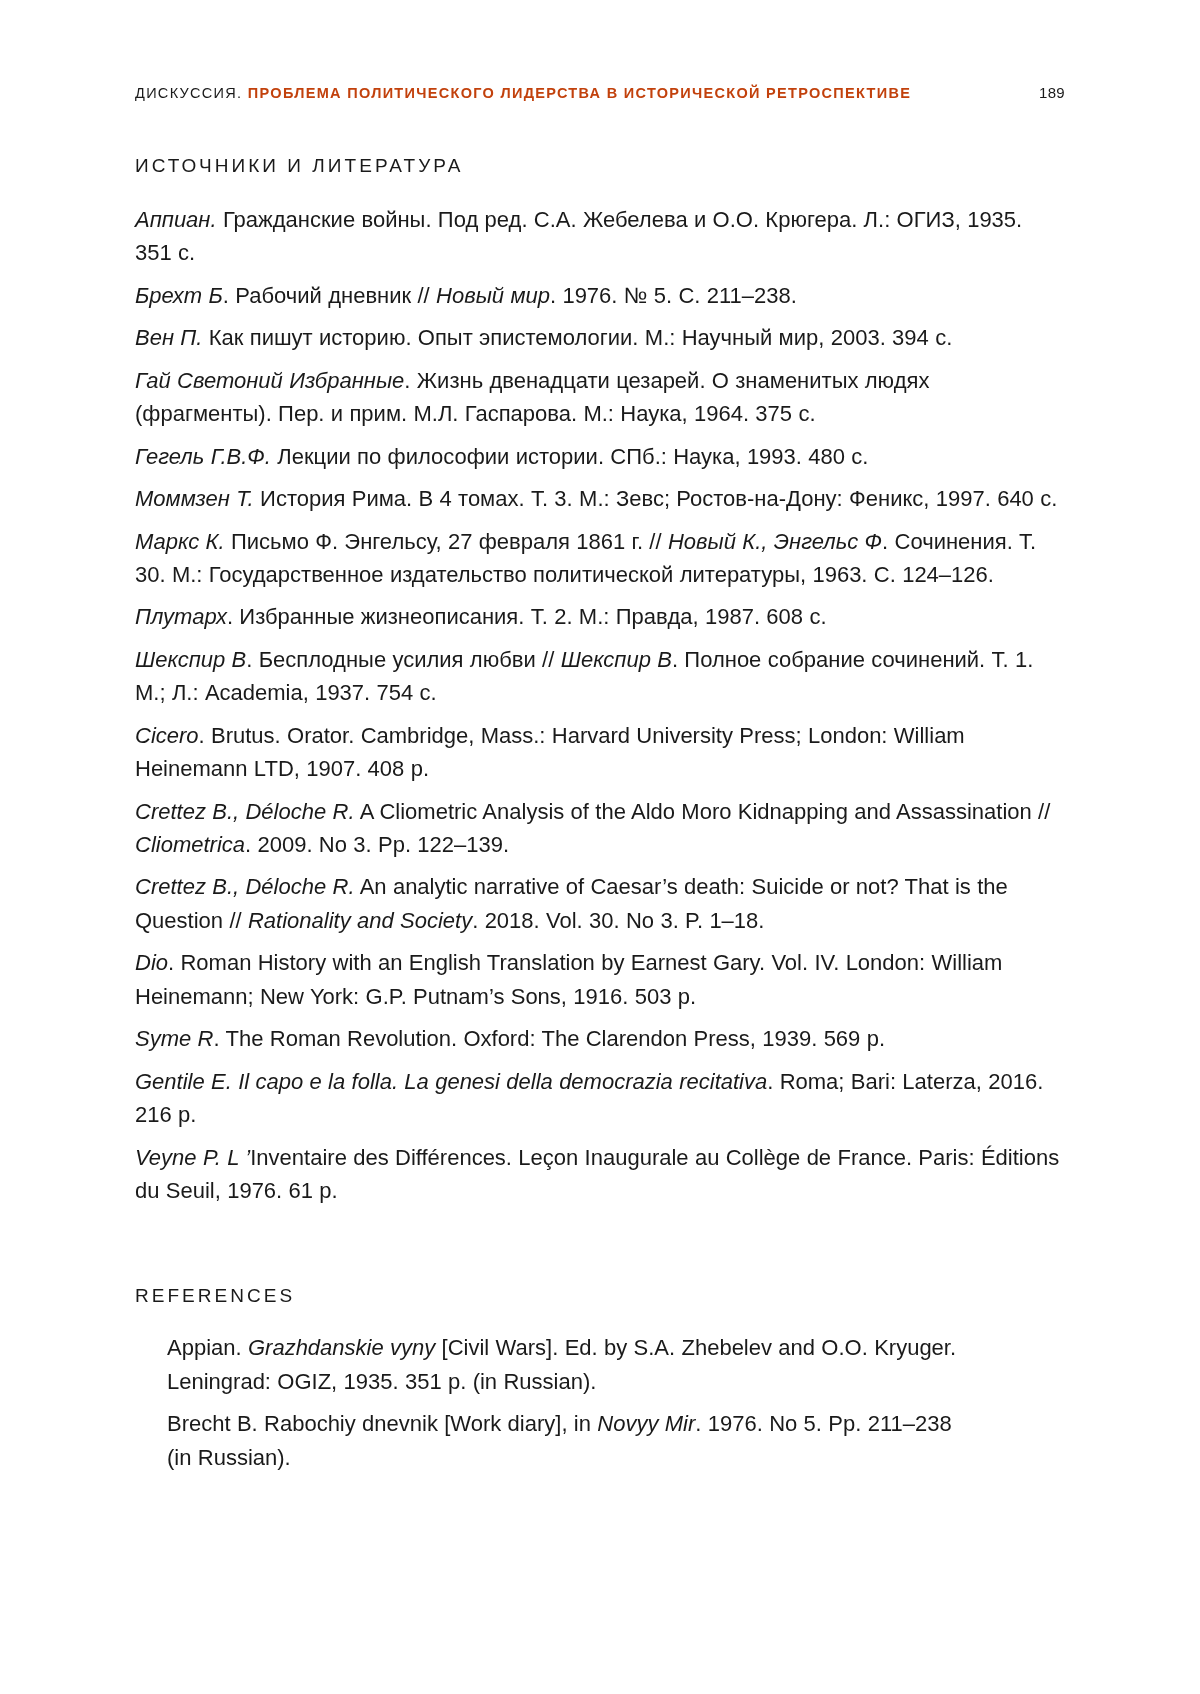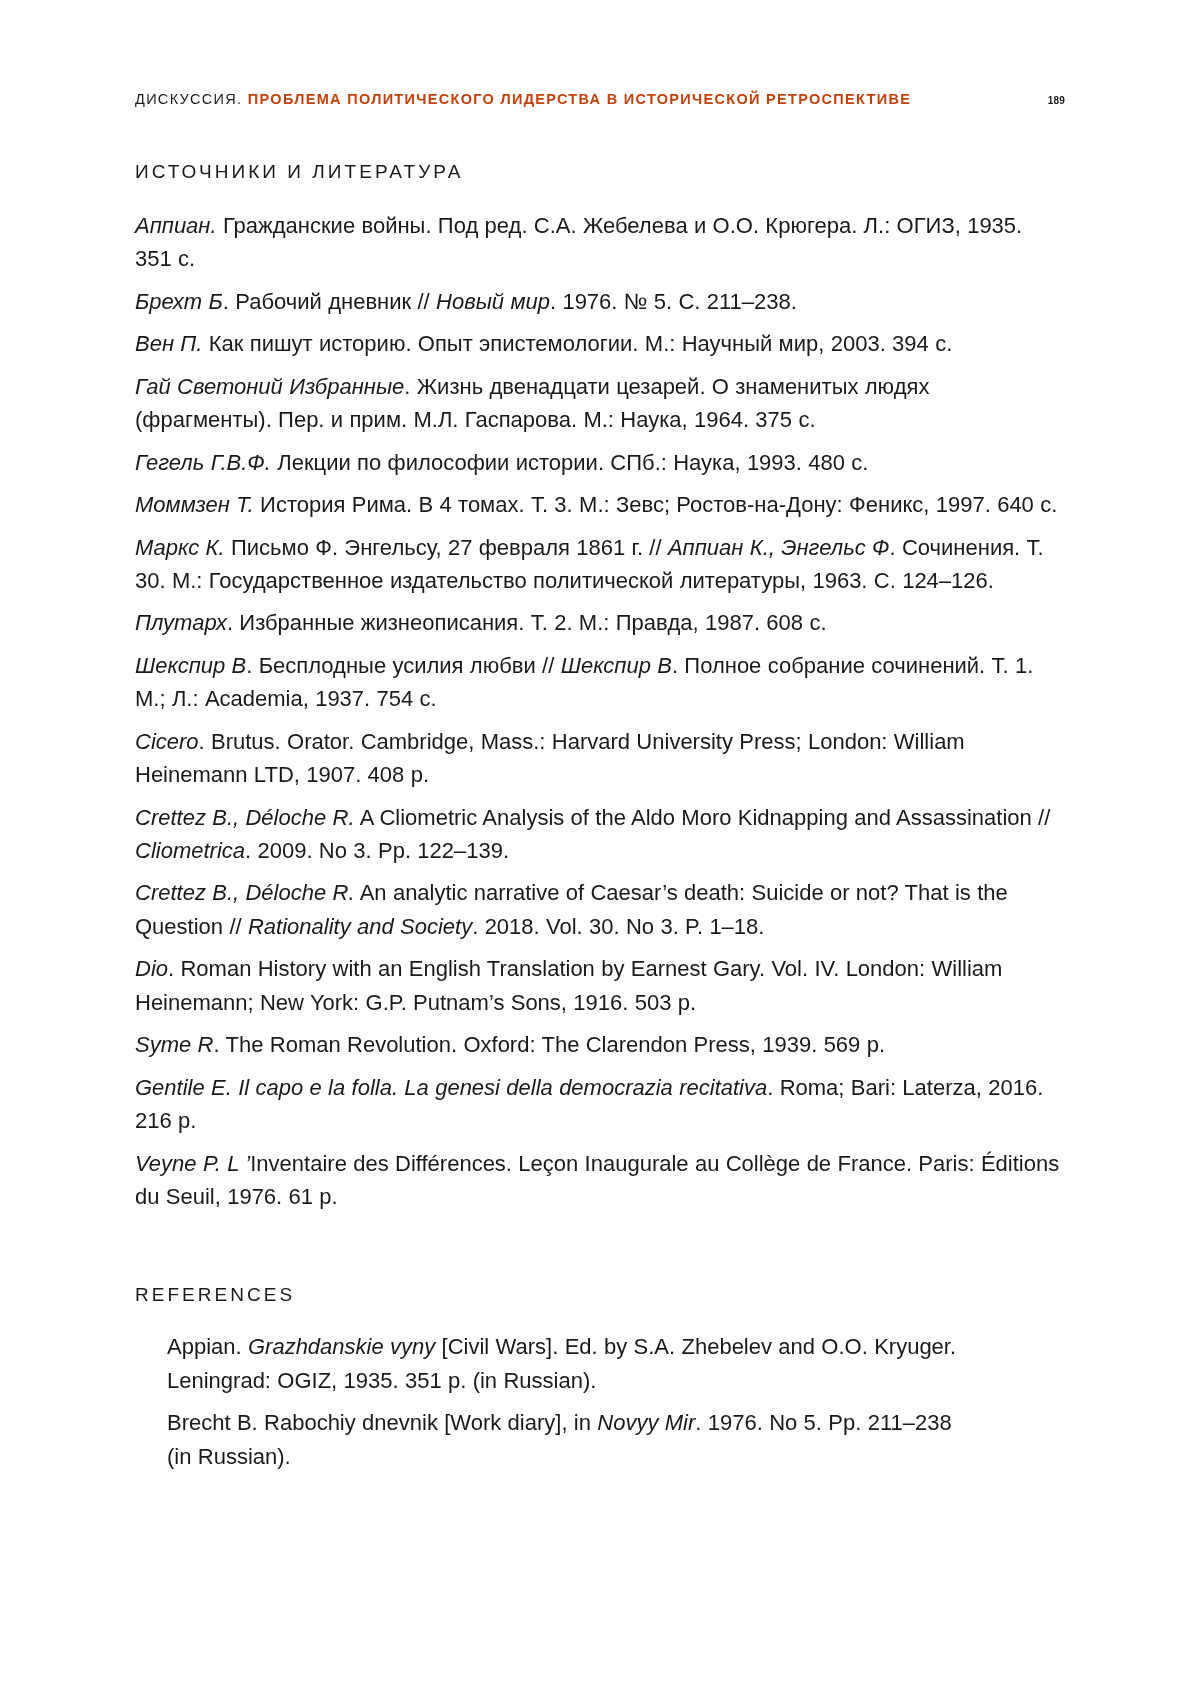--- a/index.html
+++ b/index.html
@@ -18,21 +18,21 @@
     position: relative;
     width: 1200px;
     height: 1694px;
     box-sizing: border-box;
     padding: 0;
     overflow: hidden;
   }
   .content {
     position: absolute;
     left: 135px;
-    top: 91px;
+    top: 84px;
     width: 930px;
   }
   .running-head {
     display: flex;
     align-items: baseline;
     justify-content: flex-start;
     font-size: 14.5px;
     letter-spacing: 0.09em;
     text-transform: uppercase;
     margin-bottom: 54px;
@@ -42,22 +42,22 @@
     color: #1a1a1a;
     white-space: pre;
   }
   .running-head .rh-title {
     font-weight: bold;
     color: #c2410c;
     white-space: pre;
   }
   .running-head .rh-page {
     margin-left: auto;
-    font-weight: bold;
-    font-size: 10px;
+    font-weight: normal;
+    font-size: 15px;
     letter-spacing: 0.02em;
   }
   .section-title {
     font-size: 19px;
     letter-spacing: 0.16em;
     color: #1a1a1a;
     margin: 0 0 26px 0;
     font-weight: normal;
   }
   .ref-list {
@@ -72,21 +72,21 @@
     text-align: left;
     word-spacing: 0.01em;
   }
   .ref-item i {
     font-style: italic;
   }
   .spacer-block {
     height: 62px;
   }
   .section-title.references {
-    margin-top: 0;
+    margin-top: 7px;
     margin-bottom: 24px;
   }
   .refs-en .ref-item {
     margin-bottom: 9px;
     margin-left: 32px;
   }
 </style>
 </head>
 <body>
 
@@ -101,21 +101,21 @@
 
     <h2 class="section-title">ИСТОЧНИКИ И ЛИТЕРАТУРА</h2>
 
     <ul class="ref-list refs-ru">
         <li class="ref-item"><i>Аппиан.</i> Гражданские войны. Под ред. С.А. Жебелева и О.О. Крюгера. Л.: ОГИЗ, 1935. 351 с.</li>
         <li class="ref-item"><i>Брехт Б</i>. Рабочий дневник // <i>Новый мир</i>. 1976. № 5. С. 211–238.</li>
         <li class="ref-item"><i>Вен П.</i> Как пишут историю. Опыт эпистемологии. М.: Научный мир, 2003. 394 с.</li>
         <li class="ref-item"><i>Гай Светоний Избранные</i>. Жизнь двенадцати цезарей. О знаменитых людях (фрагменты). Пер. и прим. М.Л. Гаспарова. М.: Наука, 1964. 375 с.</li>
         <li class="ref-item"><i>Гегель Г.В.Ф.</i> Лекции по философии истории. СПб.: Наука, 1993. 480 с.</li>
         <li class="ref-item"><i>Моммзен Т.</i> История Рима. В 4 томах. Т. 3. М.: Зевс; Ростов-на-Дону: Феникс, 1997. 640 с.</li>
-        <li class="ref-item"><i>Маркс К.</i> Письмо Ф. Энгельсу, 27 февраля 1861 г. // <i>Аппиан К., Энгельс Ф</i>. Сочинения. Т. 30. М.: Государственное издательство политической литературы, 1963. С. 124–126.</li>
+        <li class="ref-item"><i>Маркс К.</i> Письмо Ф. Энгельсу, 27 февраля 1861 г. // <i>Новый К., Энгельс Ф</i>. Сочинения. Т. 30. М.: Государственное издательство политической литературы, 1963. С. 124–126.</li>
         <li class="ref-item"><i>Плутарх</i>. Избранные жизнеописания. Т. 2. М.: Правда, 1987. 608 с.</li>
         <li class="ref-item"><i>Шекспир В</i>. Бесплодные усилия любви // <i>Шекспир В</i>. Полное собрание сочинений. Т. 1. М.; Л.: Academia, 1937. 754 с.</li>
         <li class="ref-item"><i>Cicero</i>. Brutus. Orator. Cambridge, Mass.: Harvard University Press; London: William Heinemann LTD, 1907. 408 p.</li>
         <li class="ref-item"><i>Crettez B., Déloche R.</i> A Cliometric Analysis of the Aldo Moro Kidnapping and Assassination // <i>Cliometrica</i>. 2009. No  3. Pp. 122–139.</li>
         <li class="ref-item"><i>Crettez B., Déloche R.</i> An analytic narrative of Caesar’s death: Suicide or not? That is the Question // <i>Rationality and Society</i>. 2018. Vol. 30. No  3. P. 1–18.</li>
         <li class="ref-item"><i>Dio</i>. Roman History with an English Translation by Earnest Gary. Vol. IV. London: William Heinemann; New York: G.P. Putnam’s Sons, 1916. 503 p.</li>
         <li class="ref-item"><i>Syme R</i>. The Roman Revolution. Oxford: The Clarendon Press, 1939. 569 p.</li>
         <li class="ref-item"><i>Gentile E. Il capo e la folla. La genesi della democrazia recitativa</i>. Roma; Bari: Laterza, 2016. 216 p.</li>
         <li class="ref-item"><i>Veyne P. L ’</i>Inventaire des Différences. Leçon Inaugurale au Collège de France. Paris: Éditions du Seuil, 1976. 61 p.</li>
       </ul>

